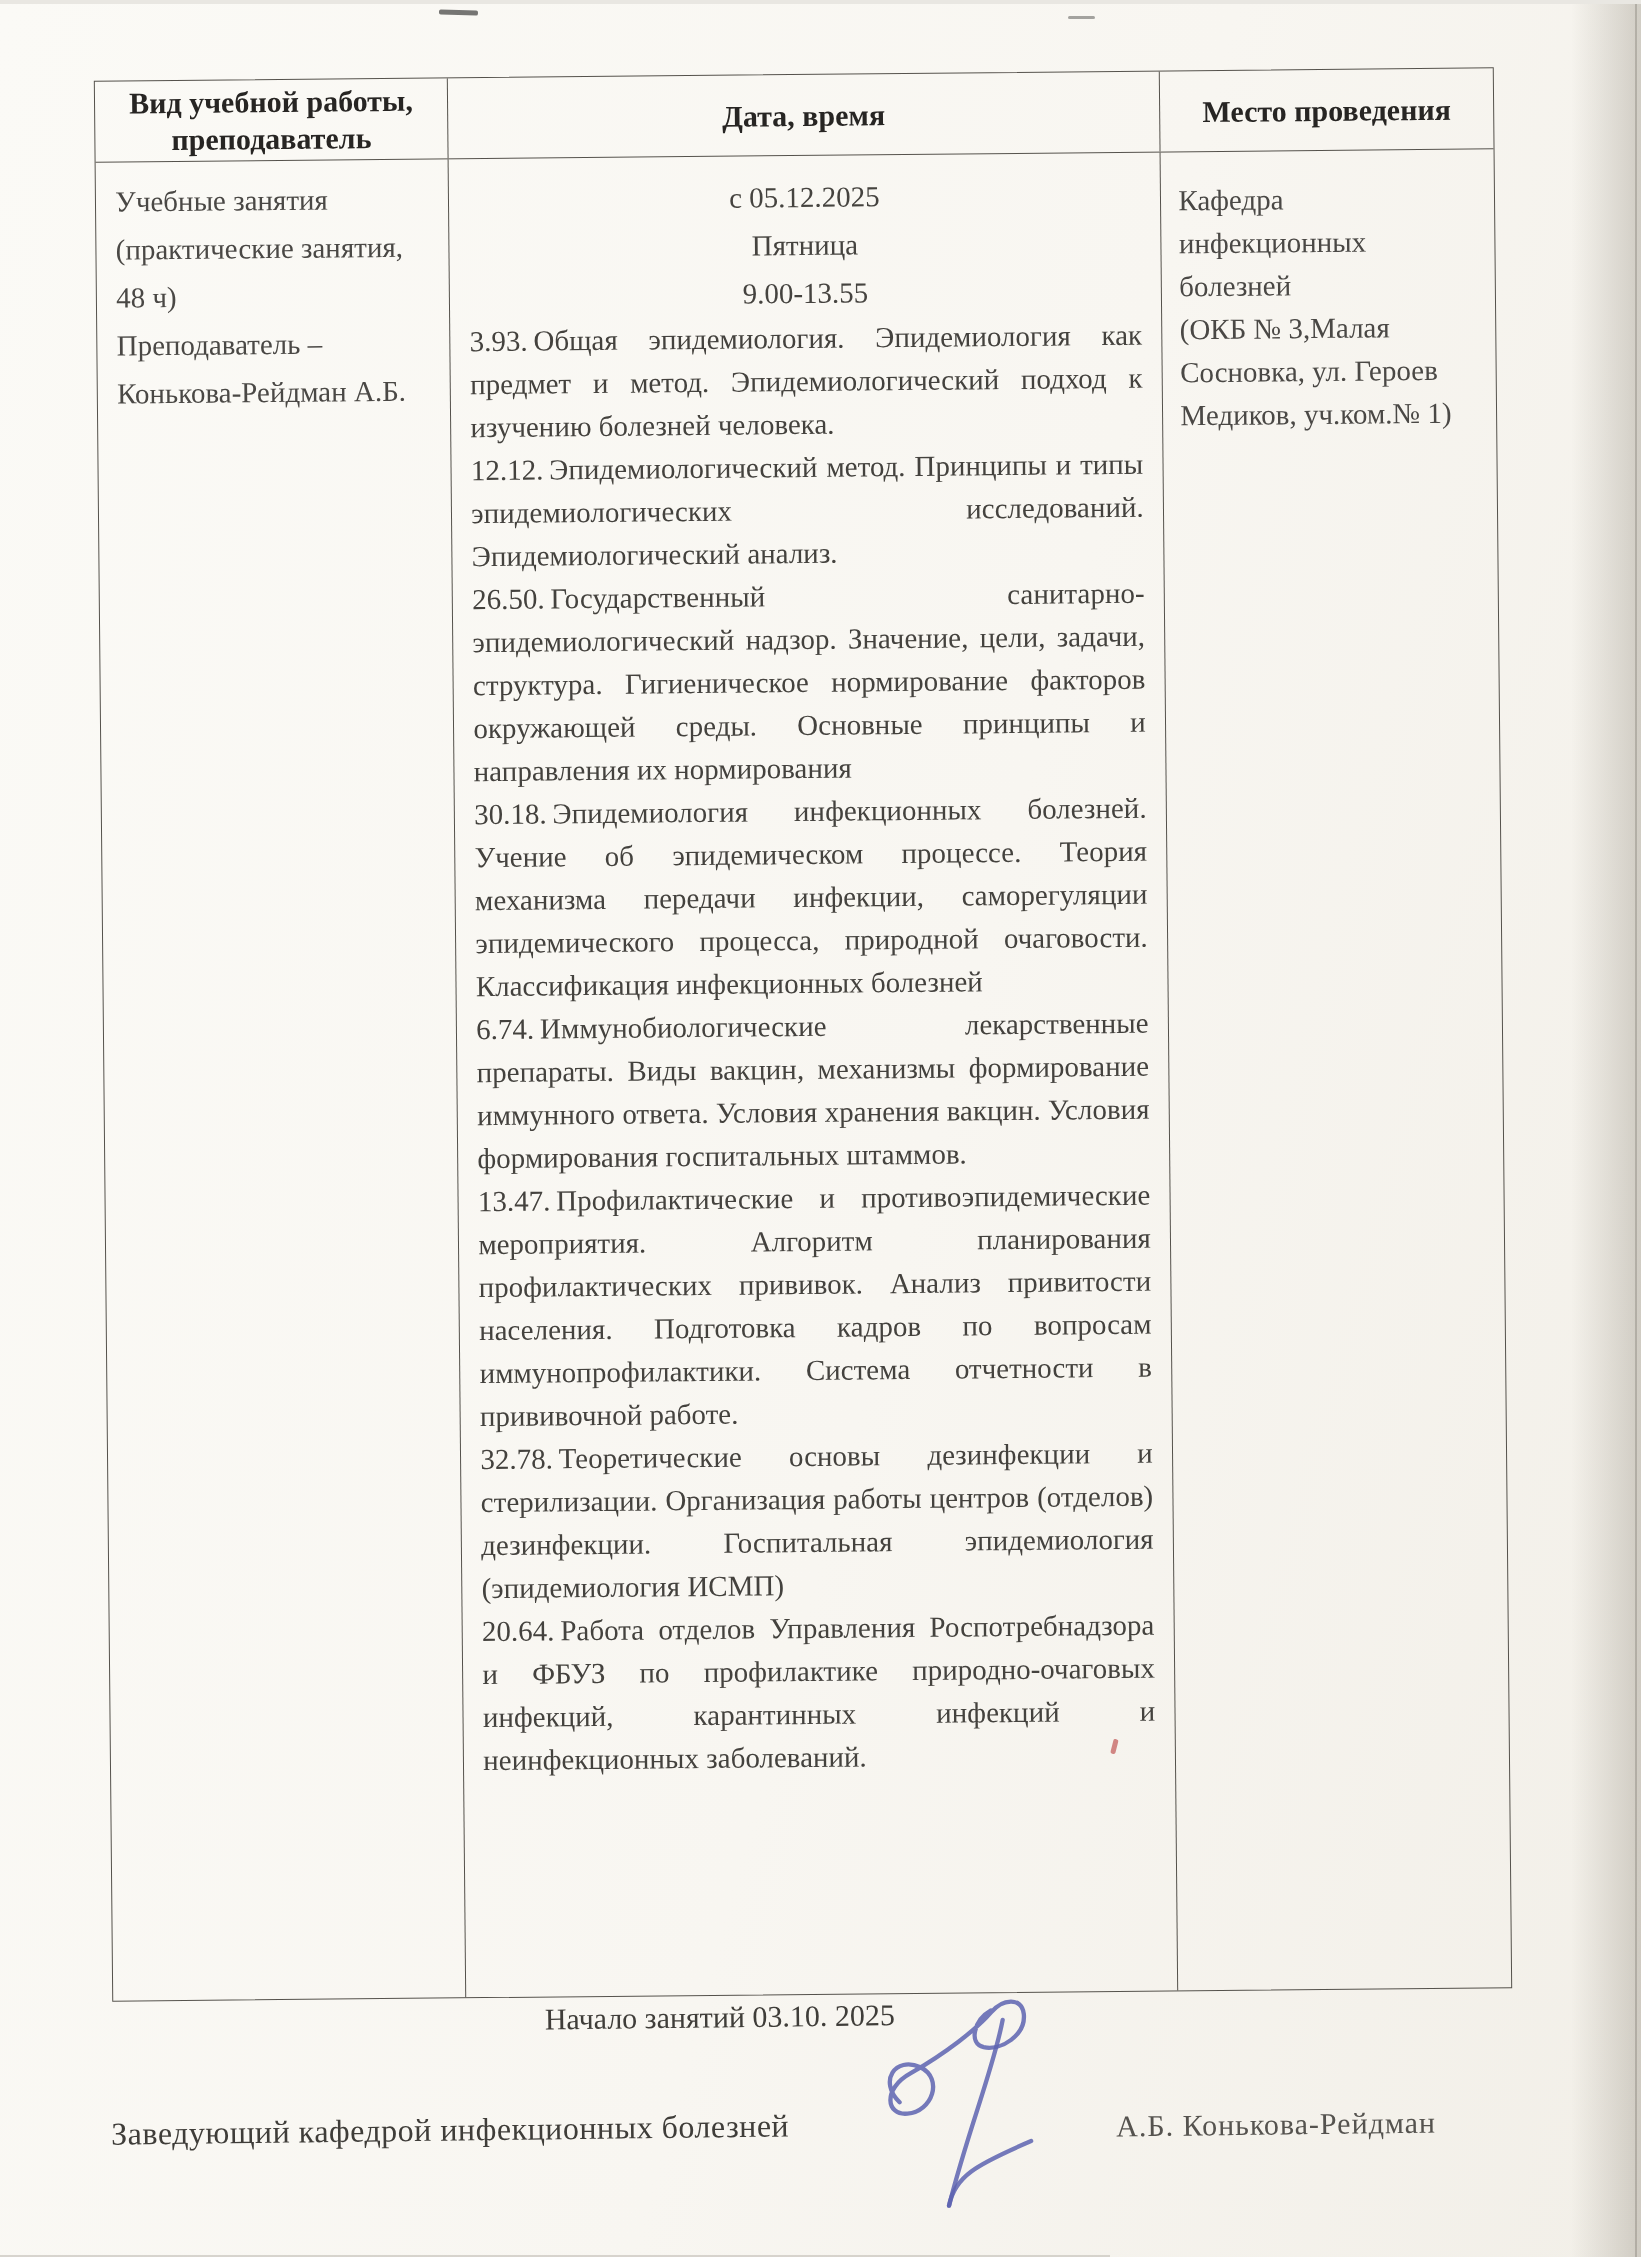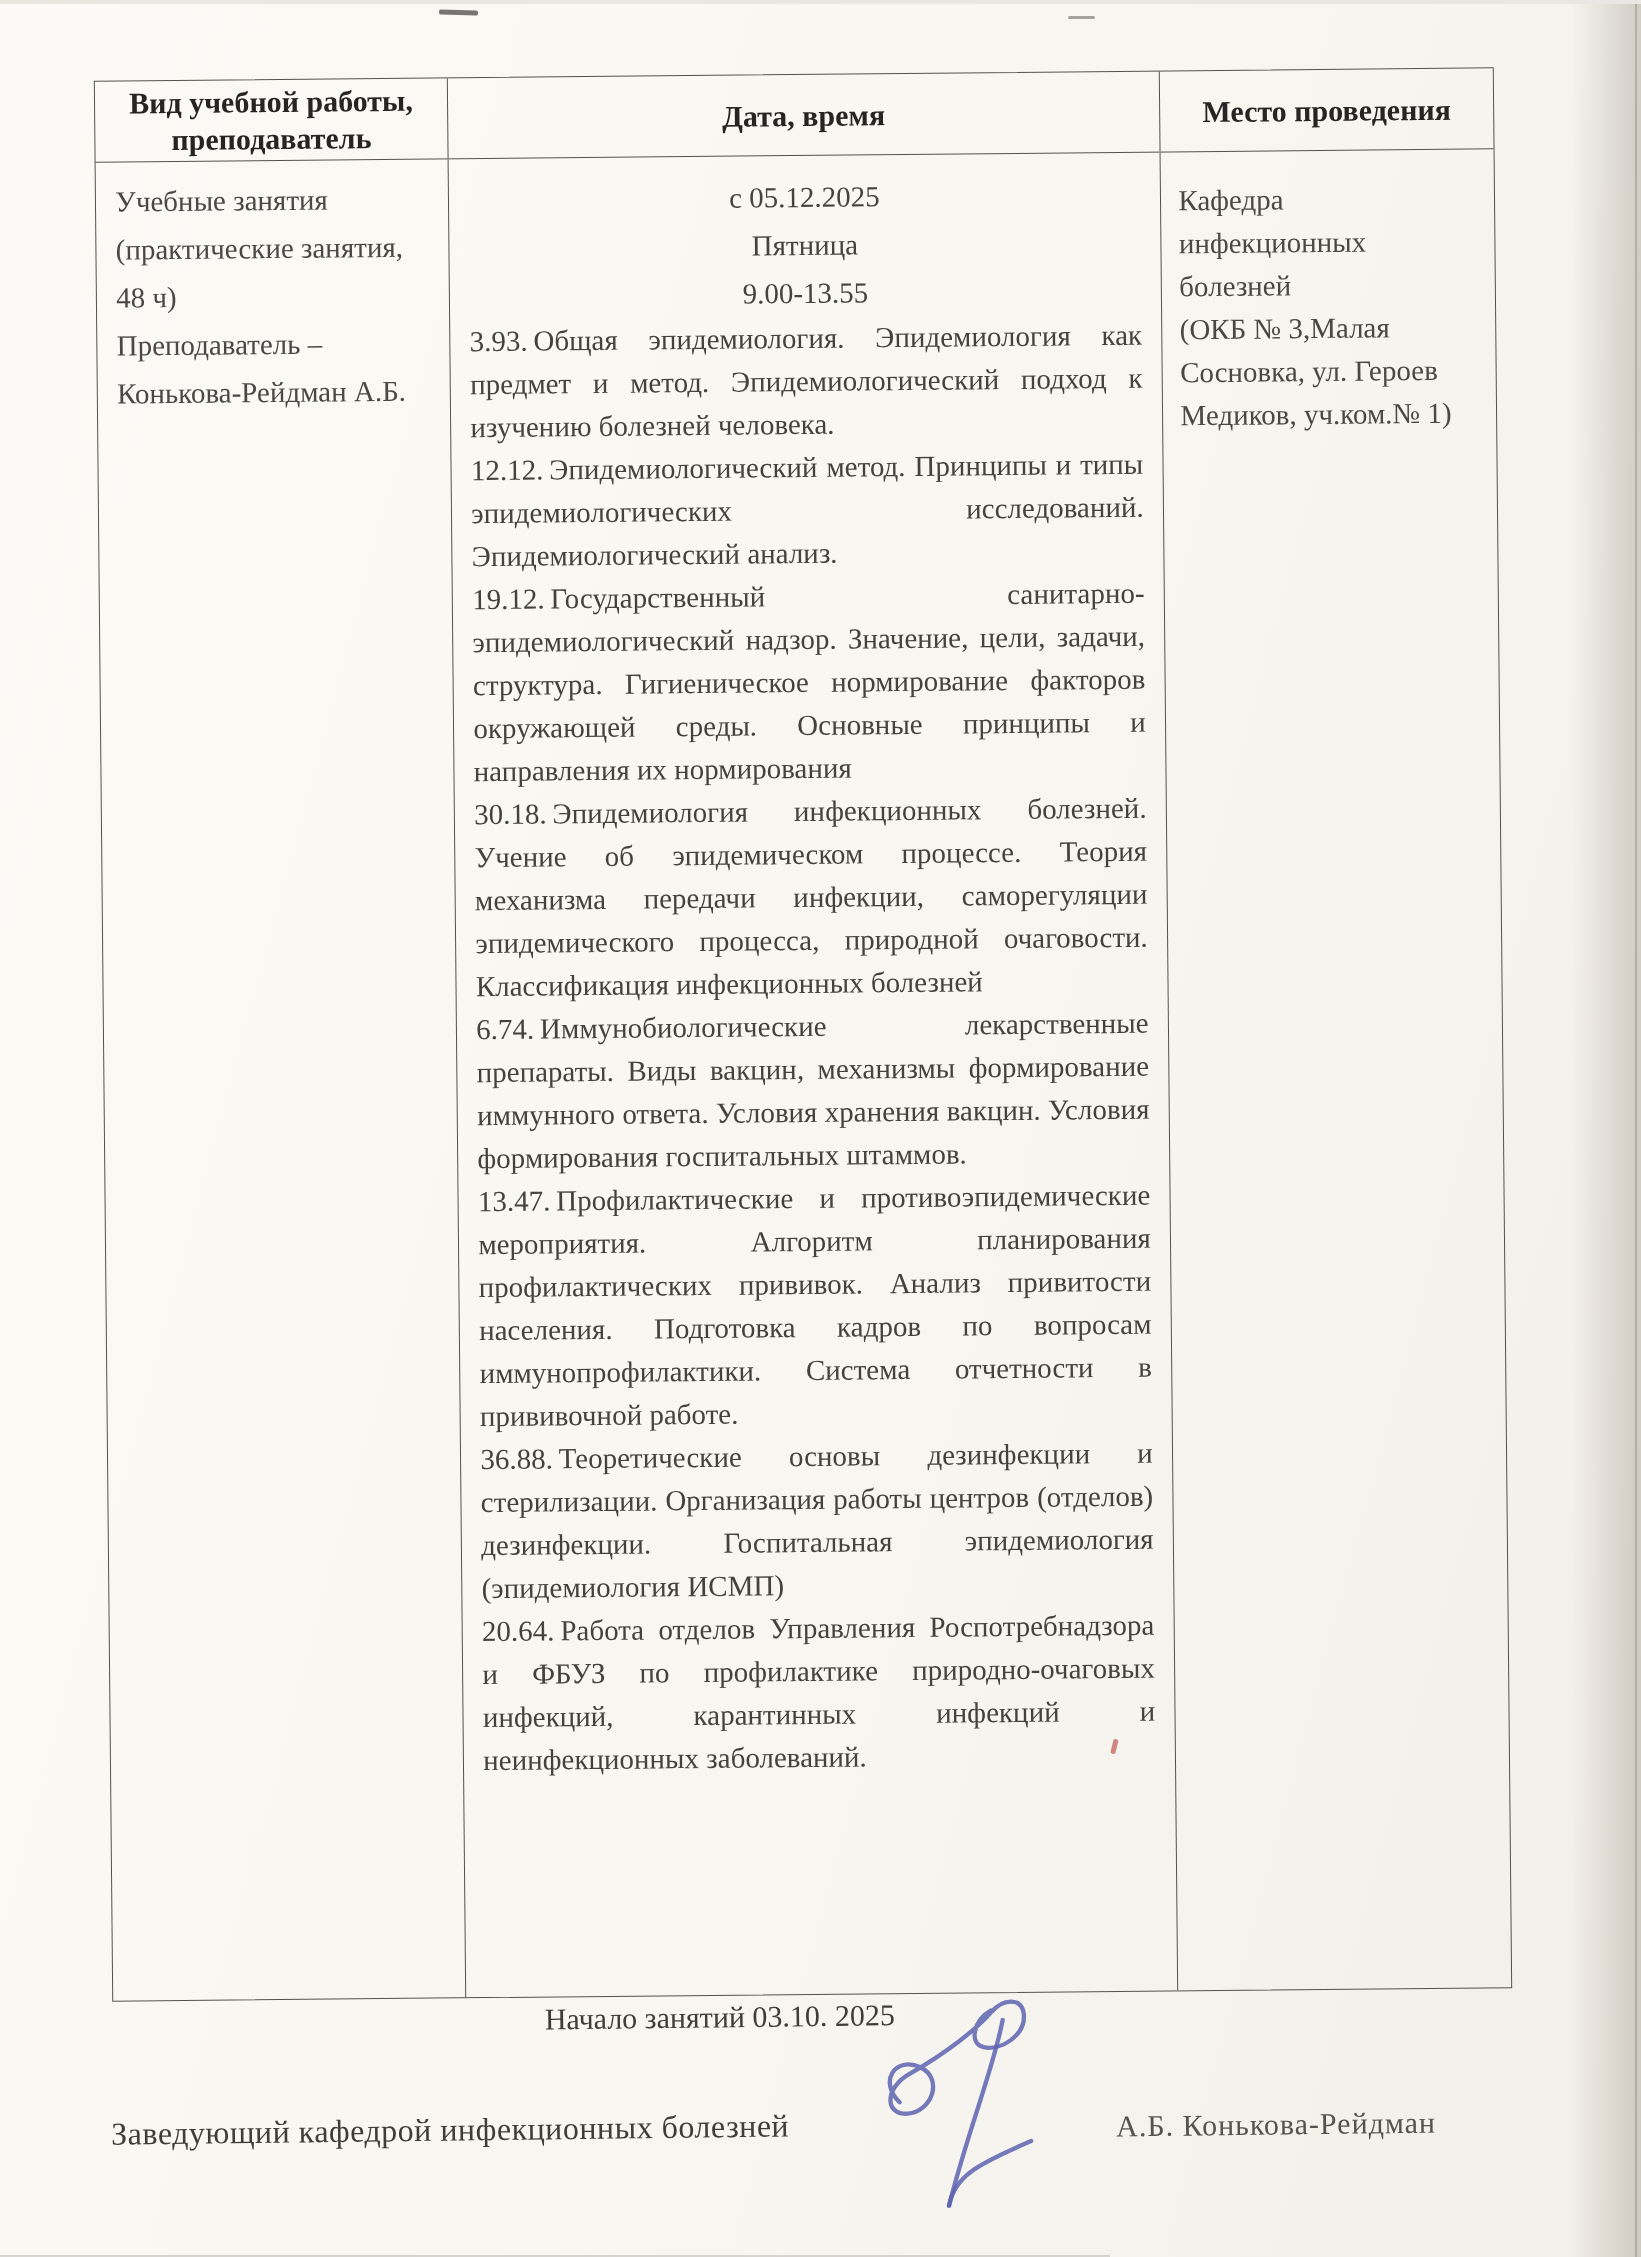--- a/index.html
+++ b/index.html
@@ -84,29 +84,29 @@
           <div class="intro-line">с 05.12.2025</div>
 
           <div class="intro-line">Пятница</div>
 
           <div class="intro-line">9.00-13.55</div>
 
           <p class="sched-item"><span class="sched-date">3.93.</span><span>Общая эпидемиология. Эпидемиология как предмет и метод. Эпидемиологический подход к изучению болезней человека.</span></p>
 
           <p class="sched-item"><span class="sched-date">12.12.</span><span>Эпидемиологический метод. Принципы и типы эпидемиологических исследований. Эпидемиологический анализ.</span></p>
 
-          <p class="sched-item"><span class="sched-date">19.12.</span><span>Государственный санитарно-эпидемиологический надзор. Значение, цели, задачи, структура. Гигиеническое нормирование факторов окружающей среды. Основные принципы и направления их нормирования</span></p>
+          <p class="sched-item"><span class="sched-date">26.50.</span><span>Государственный санитарно-эпидемиологический надзор. Значение, цели, задачи, структура. Гигиеническое нормирование факторов окружающей среды. Основные принципы и направления их нормирования</span></p>
 
           <p class="sched-item"><span class="sched-date">30.18.</span><span>Эпидемиология инфекционных болезней. Учение об эпидемическом процессе. Теория механизма передачи инфекции, саморегуляции эпидемического процесса, природной очаговости. Классификация инфекционных болезней</span></p>
 
           <p class="sched-item"><span class="sched-date">6.74.</span><span>Иммунобиологические лекарственные препараты. Виды вакцин, механизмы формирование иммунного ответа. Условия хранения вакцин. Условия формирования госпитальных штаммов.</span></p>
 
           <p class="sched-item"><span class="sched-date">13.47.</span><span>Профилактические и противоэпидемические мероприятия. Алгоритм планирования профилактических прививок. Анализ привитости населения. Подготовка кадров по вопросам иммунопрофилактики. Система отчетности в прививочной работе.</span></p>
 
-          <p class="sched-item"><span class="sched-date">36.88.</span><span>Теоретические основы дезинфекции и стерилизации. Организация работы центров (отделов) дезинфекции. Госпитальная эпидемиология (эпидемиология ИСМП)</span></p>
+          <p class="sched-item"><span class="sched-date">32.78.</span><span>Теоретические основы дезинфекции и стерилизации. Организация работы центров (отделов) дезинфекции. Госпитальная эпидемиология (эпидемиология ИСМП)</span></p>
 
           <p class="sched-item"><span class="sched-date">20.64.</span><span>Работа отделов Управления Роспотребнадзора и ФБУЗ по профилактике природно-очаговых инфекций, карантинных инфекций и неинфекционных заболеваний.</span></p>
 
       </div>
       <div class="c3 col-location">
 
           <div class="line">Кафедра</div>
 
           <div class="line">инфекционных</div>
 

